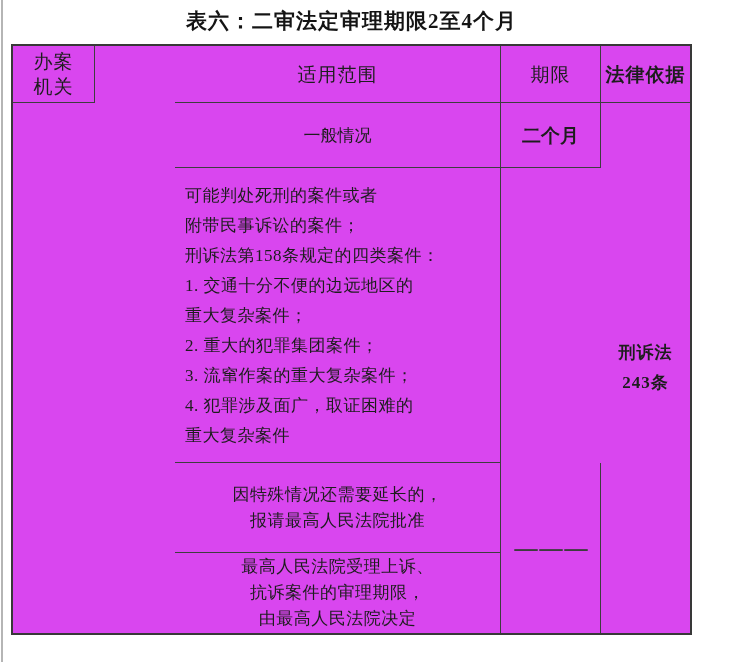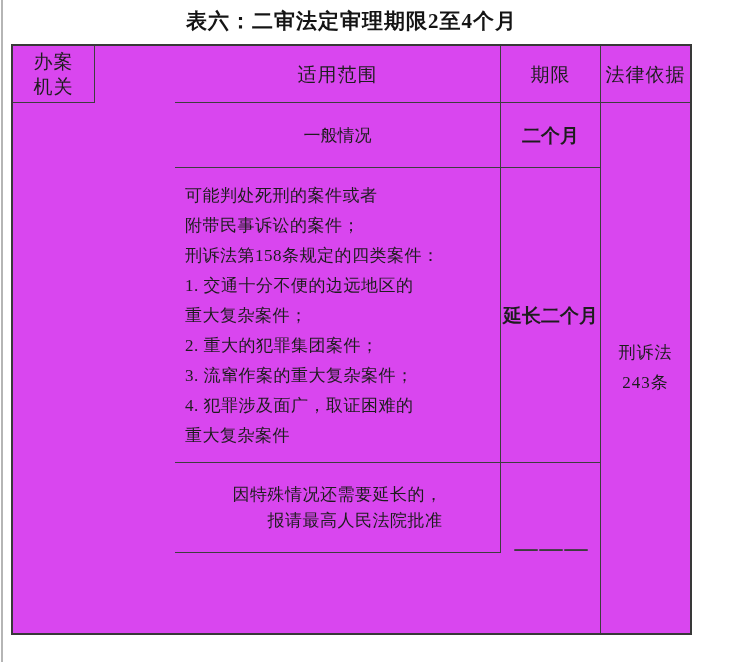--- a/index.html
+++ b/index.html
@@ -34,38 +34,38 @@
     box-sizing:border-box;
     border-right:1px solid #3e3e3e;
     border-bottom:1px solid #3e3e3e;
     display:flex; align-items:center; justify-content:center;
     text-align:center;
     white-space:pre-line;
     font-size:17px;
     line-height:27px;
     padding:2px 3px;
   }
-  .no-r { border-right:none; }
+  .no-r { border-right:none;font-weight:bold; }
   .no-b { border-bottom:none; }
   .hdr { font-size:19px; line-height:25px; letter-spacing:1px; }
   .c1 { grid-column:1; } .c2 { grid-column:2; } .c3 { grid-column:3; }
   .c4 { grid-column:4; } .c5 { grid-column:5; }
   .r-hdr { grid-row:1; }
   .r1 { grid-row:2; } .r2 { grid-row:3; } .r3 { grid-row:4; } .r4 { grid-row:5; }
   .rspan-body { grid-row:2 / 6; }
   .rspan-34 { grid-row:4 / 6; }
   .organ-cell, .basis-cell, .item-cell { line-height:30px; letter-spacing:1px; }
   .scope-long {
     align-items:flex-start; justify-content:flex-start;
     text-align:left;
     padding:13px 4px 0 10px;
     line-height:30px;
     letter-spacing:0.5px;
   }
-  .scope-mid { line-height:26px; letter-spacing:0.5px;text-align:right; }
+  .scope-mid { line-height:26px; letter-spacing:0.5px; }
   .period-cell { font-size:19px; letter-spacing:0; padding:2px 0;font-weight:bold; }
   .dash-cell {
     font-size:26px; letter-spacing:-1px; color:#3d3d3d;
     font-family:"DejaVu Sans",sans-serif;
   }
 </style>
 </head>
 <body>
 
 <div class="page">
@@ -88,22 +88,24 @@
 附带民事诉讼的案件；
 刑诉法第158条规定的四类案件：
 1. 交通十分不便的边远地区的
 重大复杂案件；
 2. 重大的犯罪集团案件；
 3. 流窜作案的重大复杂案件；
 4. 犯罪涉及面广，取证困难的
 重大复杂案件</div>
     <div class="cell scope-mid c3 r3">因特殊情况还需要延长的，
 报请最高人民法院批准</div>
+    <div class="cell scope-mid c3 r4 no-b">最高人民法院受理上诉、
+抗诉案件的审理期限，
+由最高人民法院决定</div>
 
     <div class="cell period-cell c4 r1">二个月</div>
-    <div class="cell period-cell c4 r2">延长二个月</div>
     <div class="cell dash-cell c4 rspan-34 no-b">———</div>
 
     <div class="cell basis-cell c5 rspan-body no-r no-b">刑诉法
 243条</div>
 
   </div>
 </div>
 
 </body></html>

